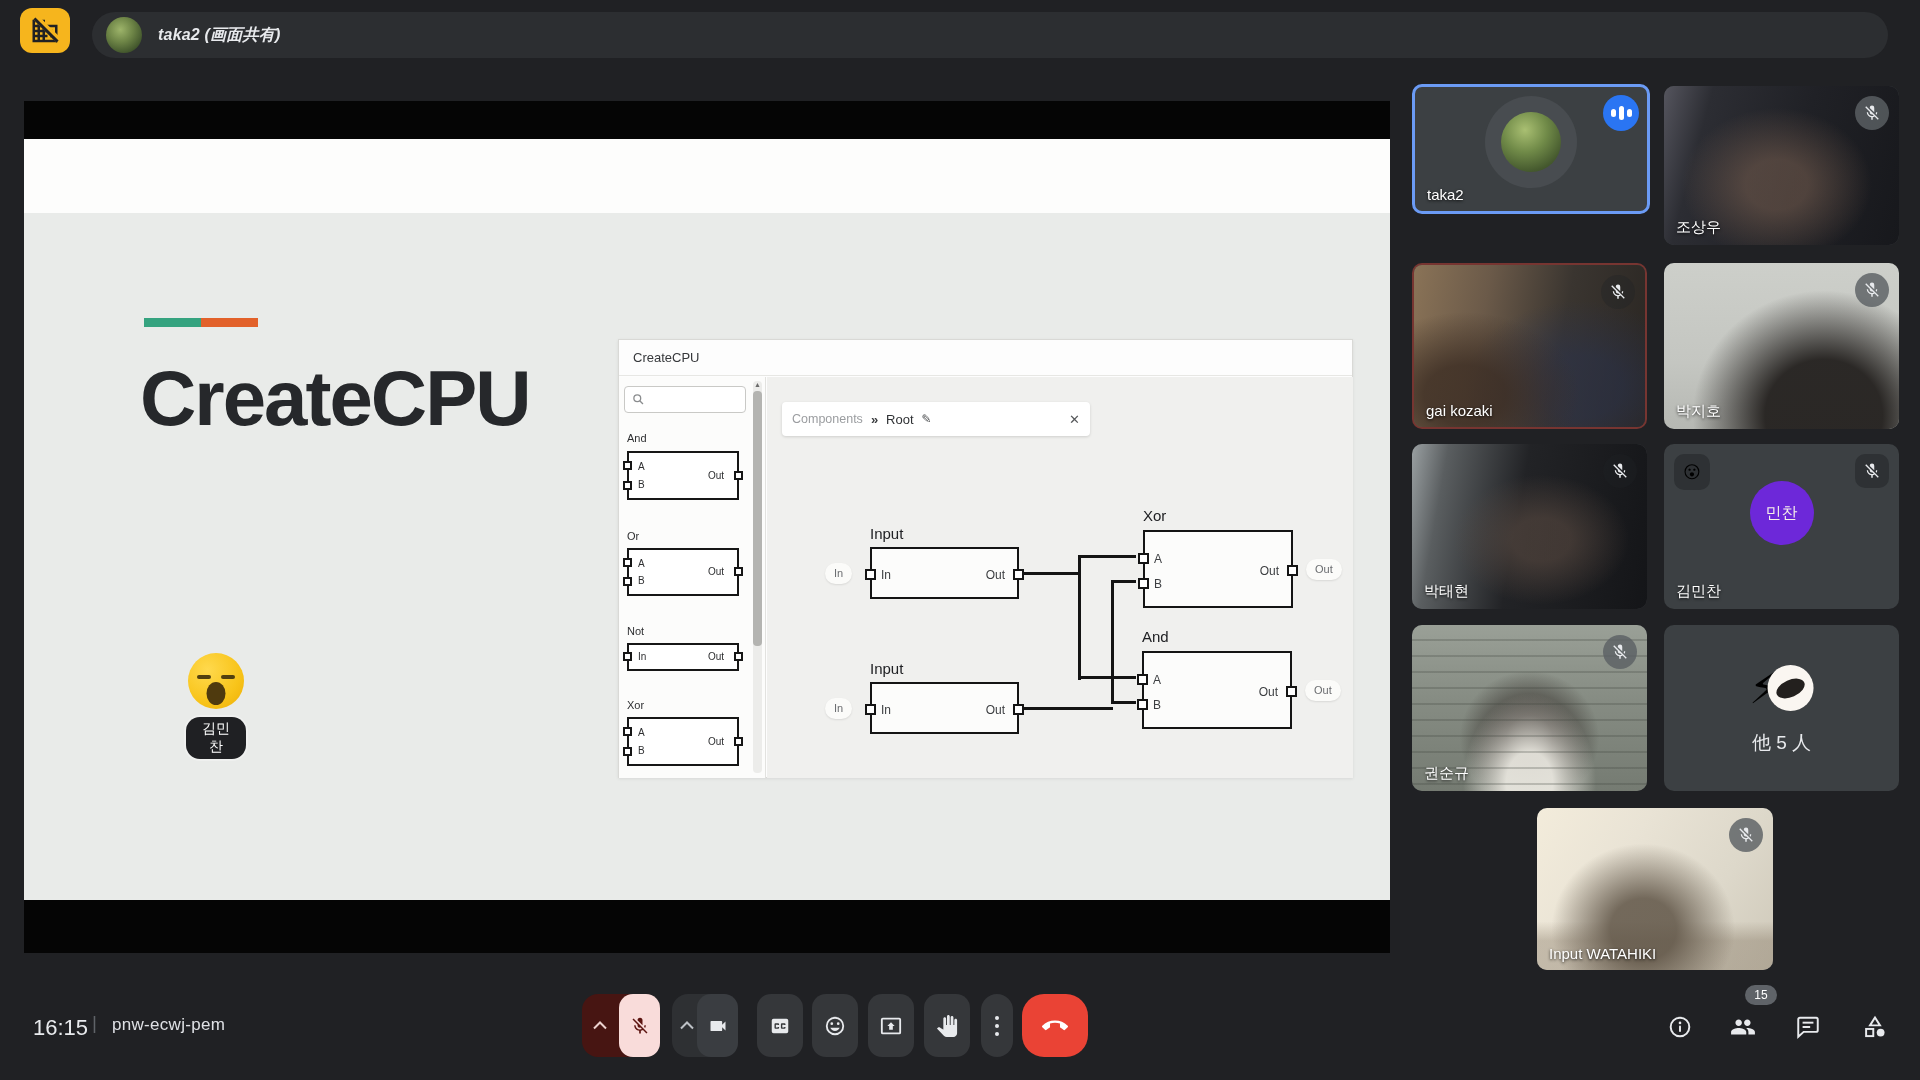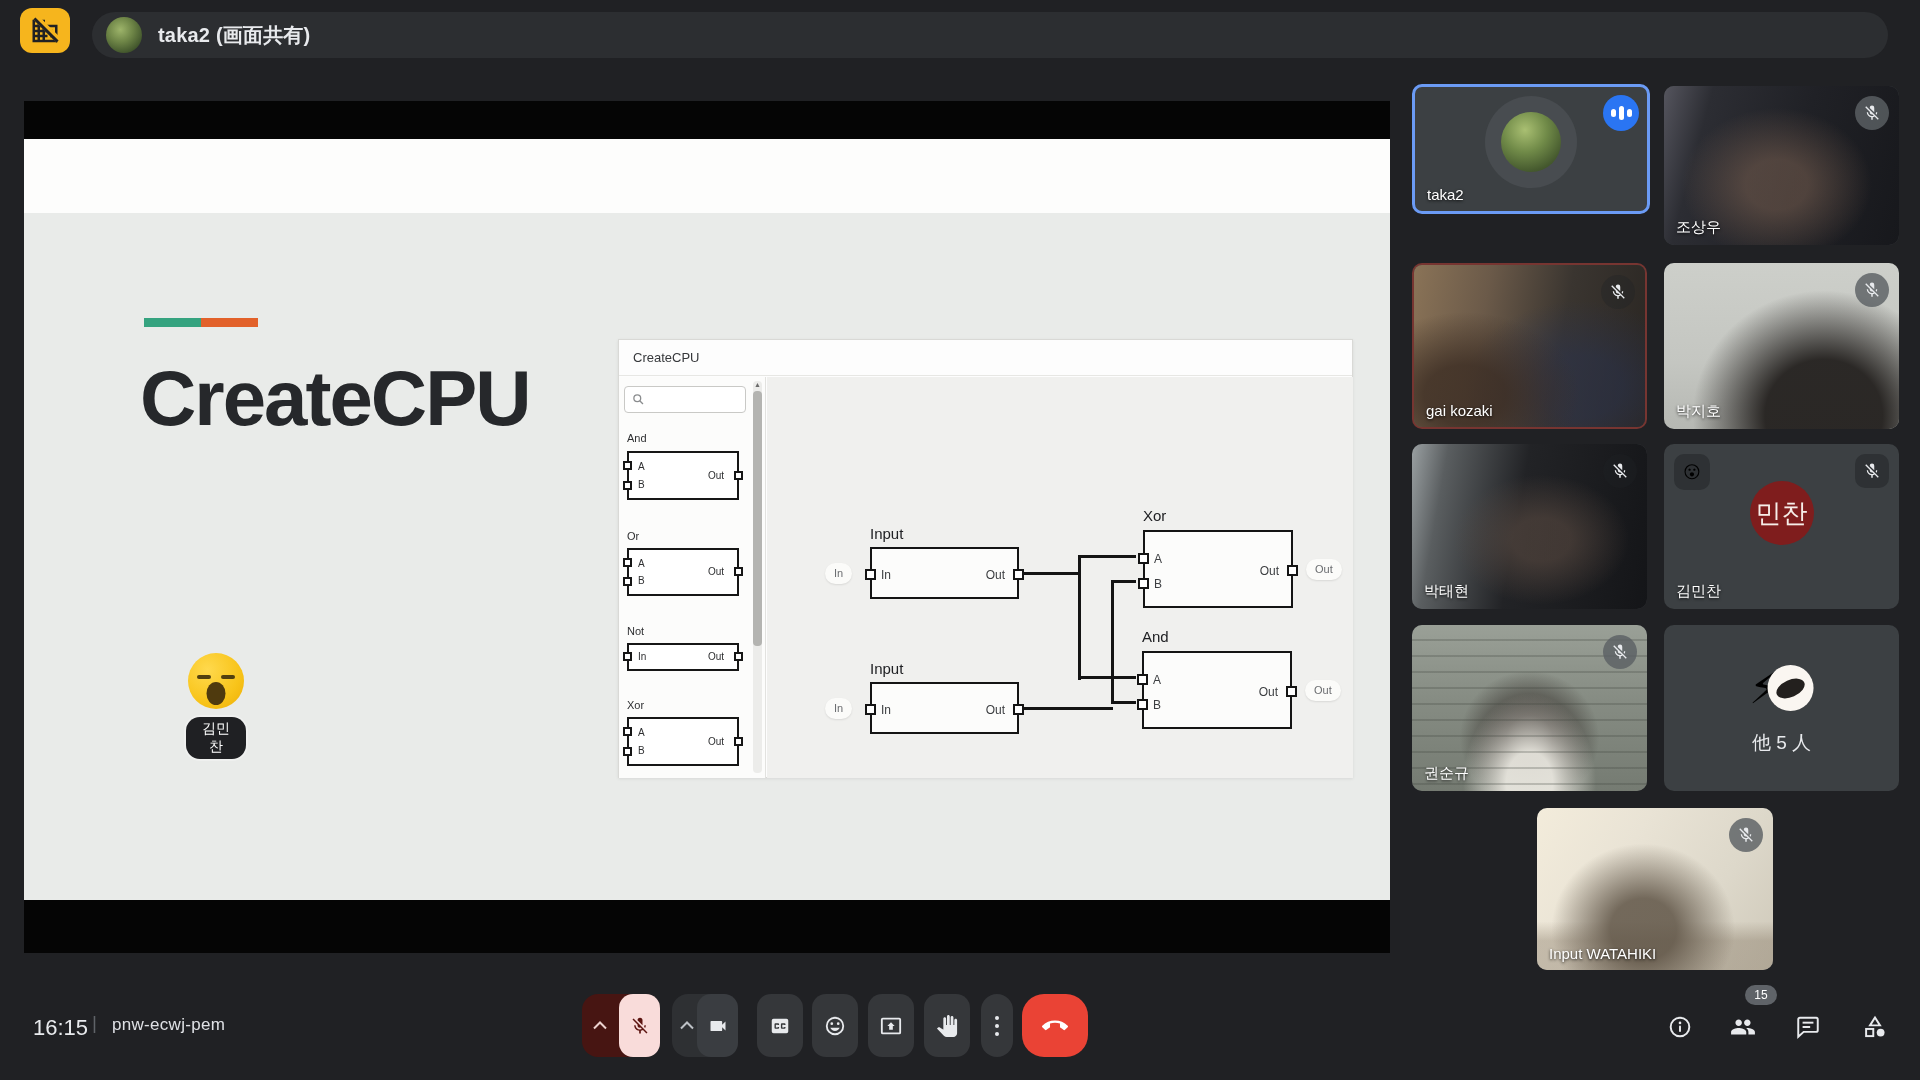--- a/index.html
+++ b/index.html
@@ -5,21 +5,21 @@
   * { margin:0; padding:0; box-sizing:border-box; }
   html,body { width:1920px; height:1080px; overflow:hidden; background:#202124;
     font-family:"Liberation Sans","DejaVu Sans",sans-serif; }
   .abs { position:absolute; }
 
   
   #presenter-pill { left:92px; top:12px; width:1796px; height:46px; border-radius:23px;
     background:#2c2e31; display:flex; align-items:center; }
   #presenter-avatar { width:36px; height:36px; border-radius:50%; margin-left:14px;
     background:radial-gradient(circle at 40% 35%, #9db46a 0%, #6d8446 40%, #41552c 75%, #2e3d1f 100%); }
-  #presenter-label { color:#e8eaed; font-size:20px; font-weight:700; margin-left:16px; letter-spacing:.2px; }
+  #presenter-label { color:#e8eaed; font-size:16px; font-weight:700; margin-left:16px; letter-spacing:.2px;font-style:italic; }
   #banner-btn { left:20px; top:8px; width:50px; height:45px; border-radius:12px; background:#f6b51d;
     display:flex; align-items:center; justify-content:center; }
 
   
   #share { left:24px; top:101px; width:1366px; height:852px; background:#050505; }
   #share-white-band { left:0; top:38px; width:1366px; height:74px; background:#fdfdfc; }
   #slide { left:0; top:112px; width:1366px; height:687px; background:#e9ebe9; }
 
   #accent-bar { left:120px; top:105px; width:114px; height:9px; display:flex; }
   #accent-bar .teal { width:57px; height:9px; }
@@ -85,21 +85,21 @@
   #tile-taka2 { border:3px solid #6b9bf5; }
   #speaking-badge { position:absolute; top:8px; right:8px; width:36px; height:36px; border-radius:50%;
     background:#2a75f3; display:flex; align-items:center; justify-content:center; gap:3px; }
   #speaking-badge i { display:block; width:5px; border-radius:3px; background:#fff; }
   .halo { position:absolute; left:50%; top:44%; transform:translate(-50%,-50%); width:92px; height:92px;
     border-radius:50%; background:#484c50; }
   .avatar-green { position:absolute; left:50%; top:44%; transform:translate(-50%,-50%); width:60px; height:60px;
     border-radius:50%;
     background:radial-gradient(circle at 40% 30%, #a9bf72 0%, #708a48 40%, #45592e 75%, #31401f 100%); }
   .avatar-brown { position:absolute; left:50%; top:42%; transform:translate(-50%,-50%); width:64px; height:64px;
-    border-radius:50%; background:#7f1d1d; color:#f6eee9; font-size:26px; display:flex;
+    border-radius:50%; background:#6d28d9; color:#f6eee9; font-size:16px; display:flex;
     align-items:center; justify-content:center; }
   .reaction-chip { position:absolute; top:10px; left:10px; width:36px; height:36px; border-radius:10px;
     background:#2e3134; display:flex; align-items:center; justify-content:center; font-size:17px; }
   #overflow-logos { position:absolute; left:50%; top:38%; transform:translate(-50%,-50%);
     display:flex; align-items:center; }
   #overflow-logos .bolt { font-size:44px; line-height:1; }
   #overflow-logos .stone { width:46px; height:46px; border-radius:50%; background:#faf6f1; margin-left:-12px;
     display:flex; align-items:center; justify-content:center; }
   #overflow-logos .stone i { display:block; width:30px; height:17px; border-radius:50%; background:#23201e;
     transform:rotate(-24deg); }
@@ -212,20 +212,27 @@
           <span class="pp" style="left:-6px;top:8px"></span>
             <span class="pt" style="left:9px;top:8px">A</span>
           <span class="pp" style="left:-6px;bottom:8px"></span>
             <span class="pt" style="left:9px;bottom:8px">B</span>
           <span class="pt" style="right:13px;top:17px">Out</span>
             <span class="pp" style="right:-6px;top:18px"></span>
         </div>
       </div>
 
       <div class="abs" id="app-canvas">
+        <div class="abs" id="breadcrumb-card">
+          <span class="bc-dim">Components</span>
+          <span class="bc-sep">»</span>
+          <span class="bc-cur">Root</span>
+          <span class="bc-edit">✎</span>
+          <span class="bc-close">✕</span>
+        </div>
 
         <div class="wire" style="left:252px;top:195px;width:62px;height:3px"></div>
         <div class="wire" style="left:311px;top:179px;width:3px;height:124px"></div>
         <div class="wire" style="left:311px;top:178px;width:58px;height:3px"></div>
         <div class="wire" style="left:311px;top:299px;width:58px;height:3px"></div>
         <div class="wire" style="left:252px;top:330px;width:94px;height:3px"></div>
         <div class="wire" style="left:344px;top:204px;width:3px;height:122px"></div>
         <div class="wire" style="left:344px;top:203px;width:25px;height:3px"></div>
         <div class="wire" style="left:344px;top:324px;width:25px;height:3px"></div>
 

